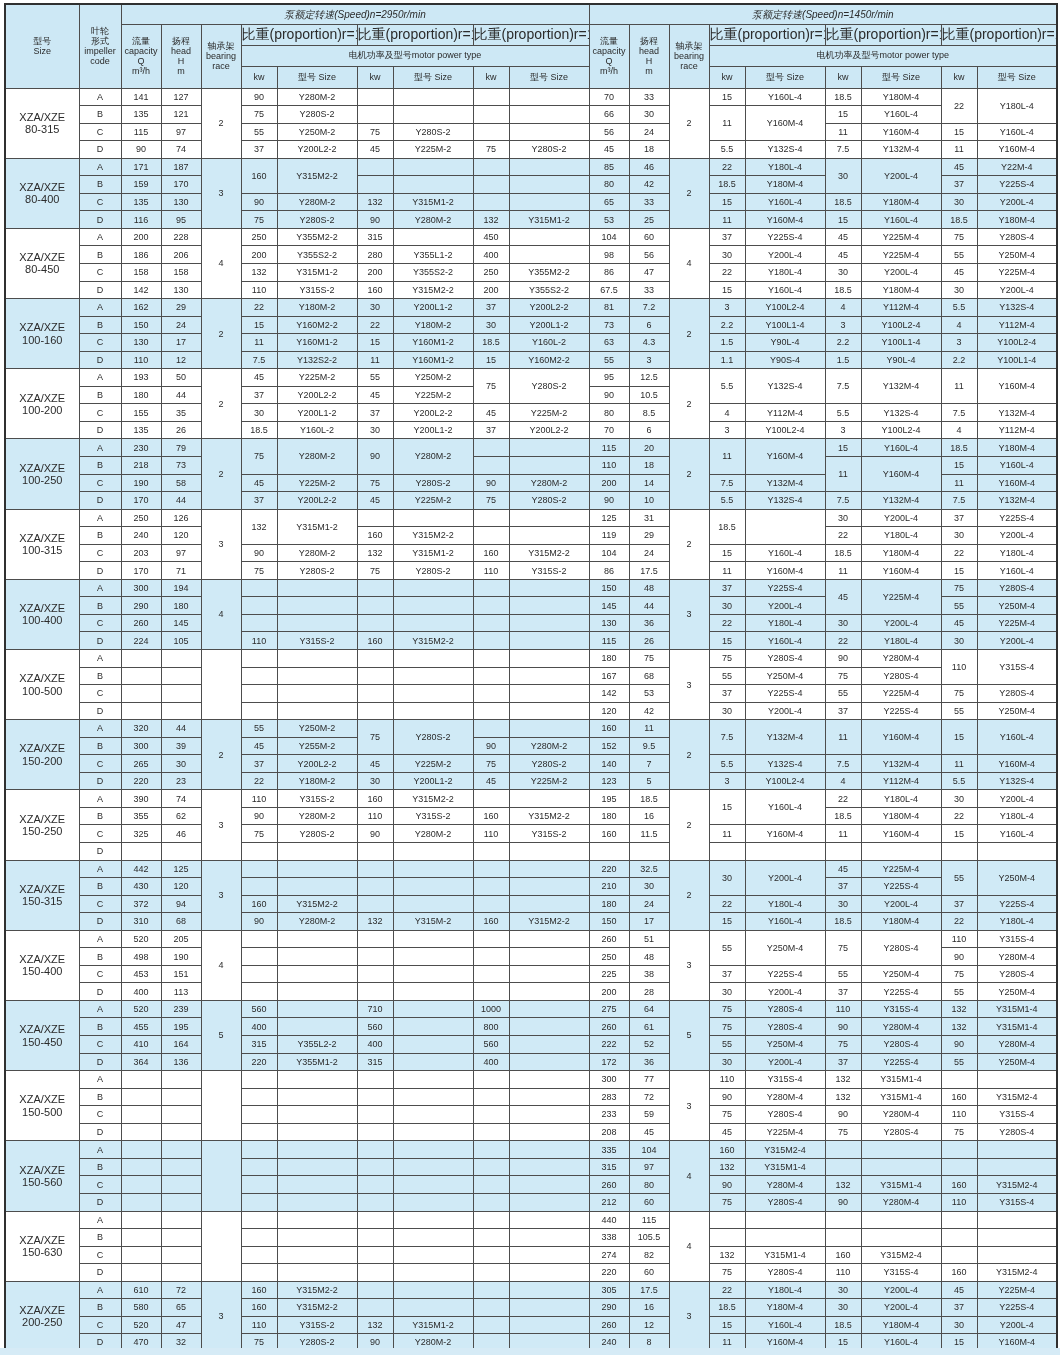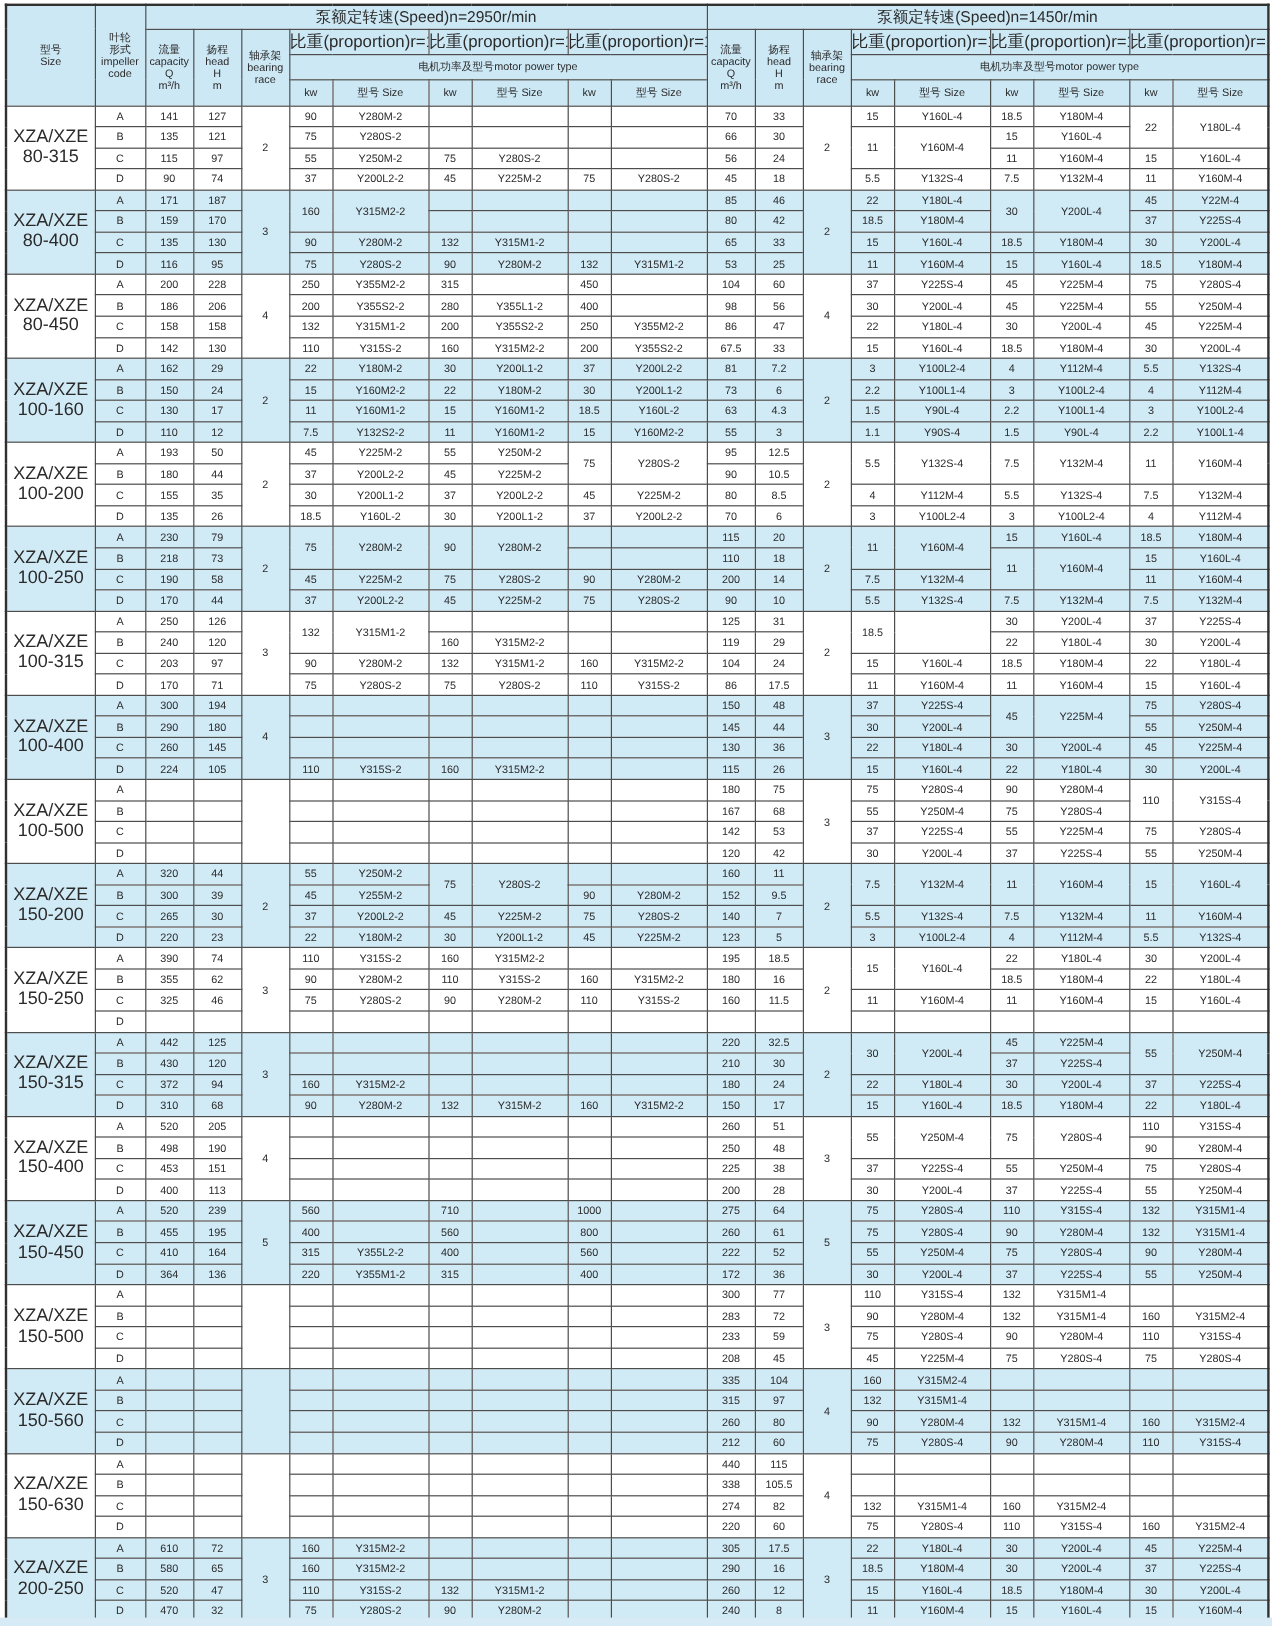--- a/index.html
+++ b/index.html
@@ -26,27 +26,27 @@
     padding:0;
     overflow:hidden;
     line-height:1.12;
     color:var(--txt);
   }
   .spec thead th{background:var(--hdr);font-weight:normal;}
   .spec thead tr.h1{height:20px;}
   .spec thead tr.h2{height:21px;}
   .spec thead tr.h3{height:21px;padding-left:27px;}
   .spec thead tr.h4{height:22px;padding-left:48px;}
-  .spec thead th.title{font-size:13px;}
+  .spec thead th.title{font-size:10px;font-style:italic;}
   .spec thead th.prop{font-size:14px;white-space:nowrap;margin-left:31px;}
   .pre{white-space:pre-line;}
   .spec tbody tr{height:17.55px;}
   .spec tbody tr.shade td{background:var(--shade);}
   .spec tbody td{background:#ffffff;}
-  .spec td.size{font-size:15px;}
+  .spec td.size{font-size:11px;}
   .bottom-strip{
     position:absolute;left:0;right:0;bottom:0;height:7px;
     background:#d6ebf6;
   }
 </style>
 </head>
 <body>
 
 <div class="page">
   <table class="spec">

